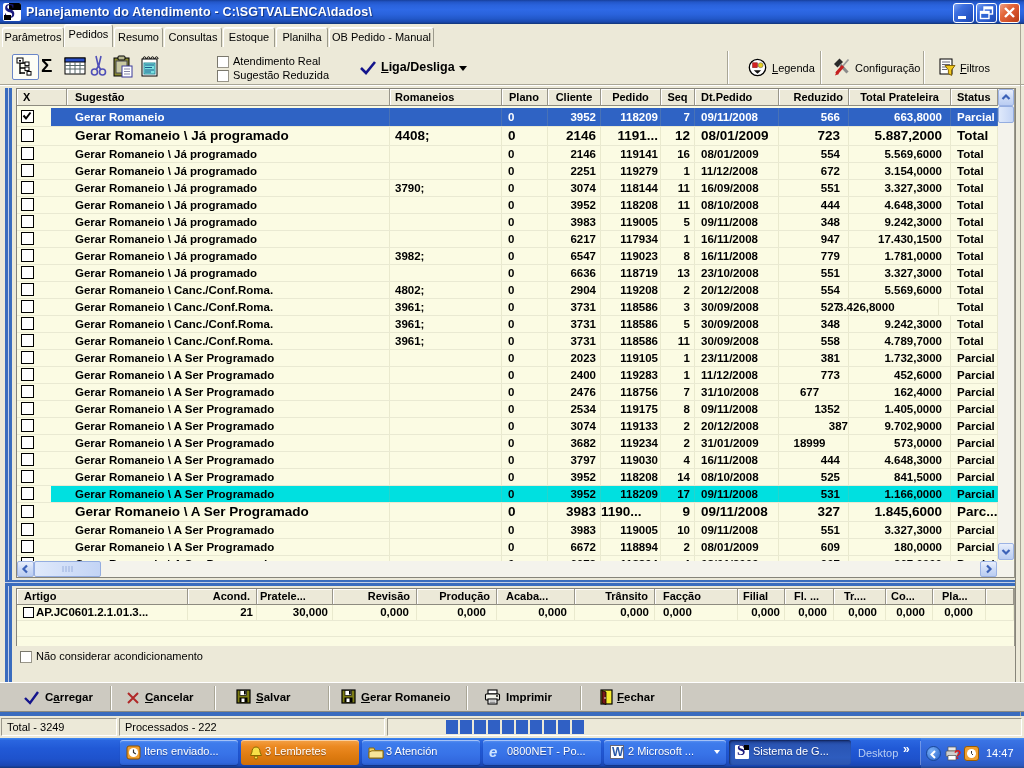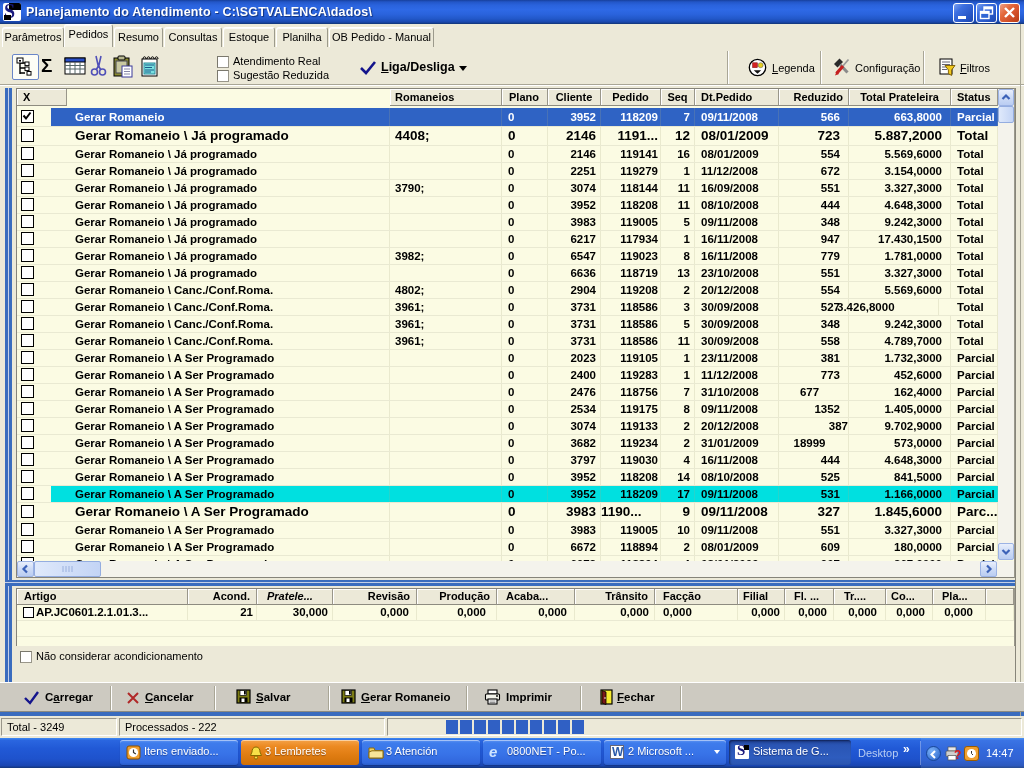--- a/index.html
+++ b/index.html
@@ -158,20 +158,21 @@
 <div class="abs blueline" style="left:8px;top:88px;width:1px;height:594px;"></div>
 <div class="abs bluebar" style="left:9px;top:88px;width:3px;height:594px;"></div>
 <div class="abs bluebar" style="left:5px;top:580px;width:1010px;height:2px;"></div>
 <div class="abs blueline" style="left:5px;top:582px;width:1010px;height:1px;"></div>
 <div class="abs bluebar" style="left:5px;top:583px;width:1010px;height:3px;"></div>
 <div class="abs bluebar" style="left:0px;top:712px;width:1024px;height:4px;"></div>
 <div class="abs" style="left:1015px;top:88px;width:1px;height:594px;background:#87857a;"></div>
 <div class="abs" style="left:1020px;top:24px;width:1px;height:714px;background:#a8a696;"></div>
 <div class="abs gwrap" style="left:16px;top:88px;width:999px;height:490px;">
     <div class="hc" style="left:0px;width:50px;text-align:left;padding-left:6px;height:17px;line-height:16px;">X</div>
+    <div class="hc" style="left:50px;width:323px;text-align:left;padding-left:8px;height:17px;line-height:16px;">Sugestão</div>
     <div class="hc" style="left:373px;width:112px;text-align:left;padding-left:5px;height:17px;line-height:16px;">Romaneios</div>
     <div class="hc" style="left:485px;width:46px;text-align:left;padding-left:7px;height:17px;line-height:16px;">Plano</div>
     <div class="hc" style="left:531px;width:53px;text-align:center;height:17px;line-height:16px;">Cliente</div>
     <div class="hc" style="left:584px;width:60px;text-align:center;height:17px;line-height:16px;">Pedido</div>
     <div class="hc" style="left:644px;width:34px;text-align:center;height:17px;line-height:16px;">Seq</div>
     <div class="hc" style="left:678px;width:84px;text-align:left;padding-left:6px;height:17px;line-height:16px;">Dt.Pedido</div>
     <div class="hc" style="left:762px;width:70px;text-align:right;padding-right:5px;height:17px;line-height:16px;">Reduzido</div>
     <div class="hc" style="left:832px;width:102px;text-align:center;height:17px;line-height:16px;">Total Prateleira</div>
     <div class="hc" style="left:934px;width:47px;text-align:left;padding-left:6px;height:17px;line-height:16px;">Status</div>
     <div class="row sel" style="top:19px;height:19px;">
@@ -547,21 +548,21 @@
 <div class="sthumb" style="left:34px;top:561px;width:67px;height:16px;"><svg width="65" height="14" viewBox="0 0 65 14">
       <path d="M28 4 V10 M31 4 V10 M34 4 V10 M37 4 V10" stroke="#9ab0dd" stroke-width="1"></path>
     </svg></div>
 <div class="sbtn" style="left:980px;top:561px;width:17px;height:16px;"><svg width="15" height="14" viewBox="0 0 15 14">
       <path d="M6 3.5 L9.5 7 L6 10.5" stroke="#3c62b8" stroke-width="2.2" fill="none"></path>
     </svg></div>
 <div class="abs" style="left:997px;top:561px;width:17px;height:16px;background:#f4f3ec;"></div>
 <div class="abs gwrap" style="left:16px;top:588px;width:999px;height:58px;">
     <div class="hc" style="left:0px;width:171px;text-align:left;padding-left:7px;height:16px;line-height:15px;">Artigo</div>
     <div class="hc" style="left:171px;width:69px;text-align:right;padding-right:6px;height:16px;line-height:15px;">Acond.</div>
-    <div class="hc" style="left:240px;width:76px;text-align:left;padding-left:10px;height:16px;line-height:15px;font-style:italic;">Pratele...</div>
+    <div class="hc" style="left:240px;width:76px;text-align:left;padding-left:3px;height:16px;line-height:15px;">Pratele...</div>
     <div class="hc" style="left:316px;width:84px;text-align:right;padding-right:6px;height:16px;line-height:15px;">Revisão</div>
     <div class="hc" style="left:400px;width:80px;text-align:right;padding-right:6px;height:16px;line-height:15px;">Produção</div>
     <div class="hc" style="left:480px;width:78px;text-align:left;padding-left:9px;height:16px;line-height:15px;">Acaba...</div>
     <div class="hc" style="left:558px;width:80px;text-align:right;padding-right:6px;height:16px;line-height:15px;">Trânsito</div>
     <div class="hc" style="left:638px;width:83px;text-align:left;padding-left:8px;height:16px;line-height:15px;">Facção</div>
     <div class="hc" style="left:721px;width:47px;text-align:left;padding-left:5px;height:16px;line-height:15px;">Filial</div>
     <div class="hc" style="left:768px;width:49px;text-align:left;padding-left:9px;height:16px;line-height:15px;">Fl. ...</div>
     <div class="hc" style="left:817px;width:52px;text-align:left;padding-left:10px;height:16px;line-height:15px;">Tr....</div>
     <div class="hc" style="left:869px;width:47px;text-align:left;padding-left:5px;height:16px;line-height:15px;">Co...</div>
     <div class="hc" style="left:916px;width:53px;text-align:left;padding-left:9px;height:16px;line-height:15px;">Pla...</div>

